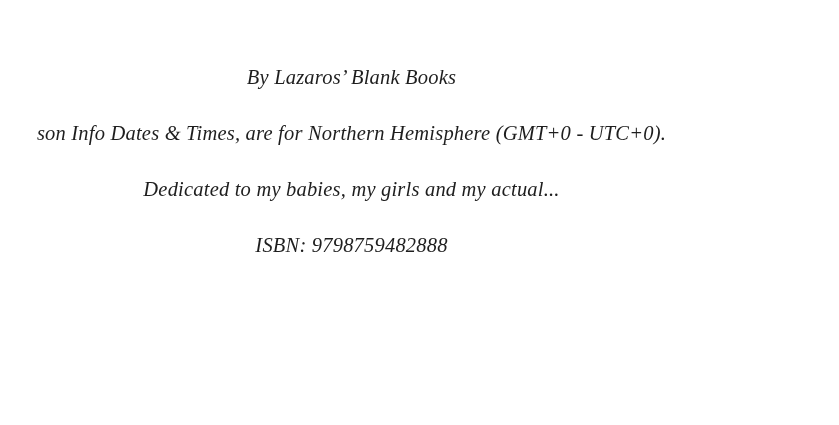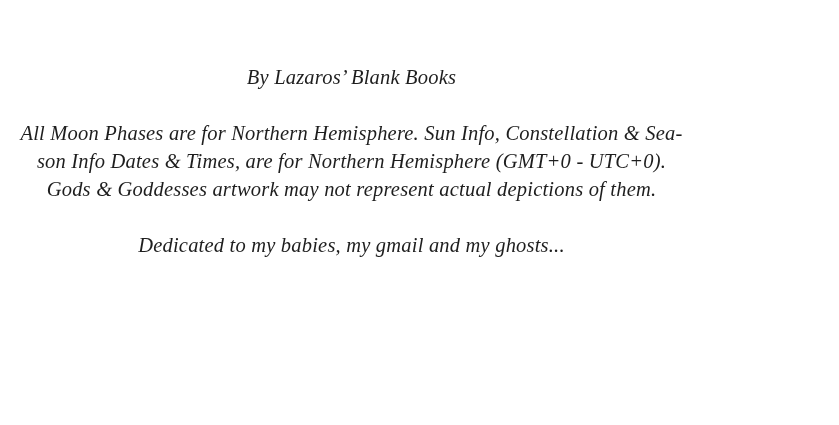--- a/index.html
+++ b/index.html
@@ -40,23 +40,24 @@
 <body>
 
 <div class="page">
 
   <div class="block">
     <span class="line">By Lazaros’ Blank Books</span>
   </div>
 
 
   <div class="block disclaimer">
-    <span class="line">All Moon Phases are for Northern Hemisphere. Sun Info, Constellation &amp; Sea-</span>
     <span class="line">son Info Dates &amp; Times, are for Northern Hemisphere (GMT+0 - UTC+0).</span>
-    <span class="line">Gods &amp; Goddesses artwork may not represent actual depictions of them.</span>
   </div>
 
   <div class="block">
-    <span class="line">Dedicated to my babies, my gmail and my ghosts...</span>
+    <span class="line">Dedicated to my babies, my girls and my actual...</span>
   </div>
 
+  <div class="block">
+    <span class="line">ISBN: 9798759482888</span>
+  </div>
 
 </div>
 
 </body></html>

